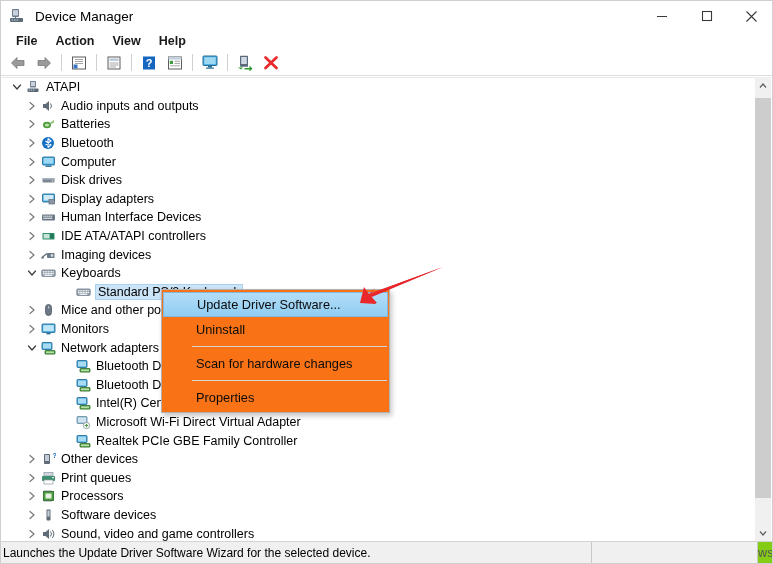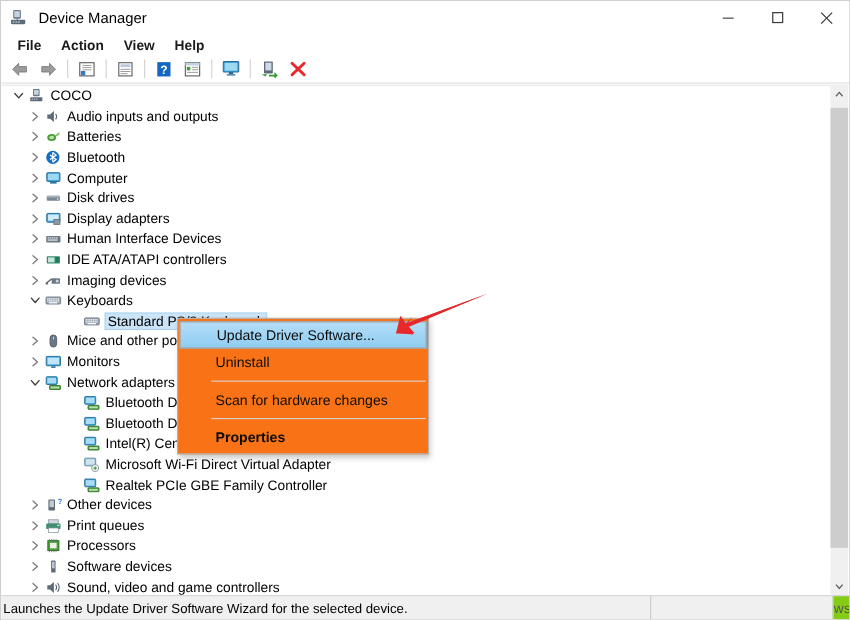--- a/index.html
+++ b/index.html
@@ -230,21 +230,21 @@
     cursor: default;
     box-sizing: border-box;
   }
   .ctx-item.highlight {
     background: #9fd3f5;
     background: linear-gradient(#b4ddf7, #8fcdf2);
     border: 1px solid #7fb9e0;
     margin: 0 1px;
     padding-left: 33px;
   }
-  .ctx-item.bold { font-weight: bold; text-align: right; }
+  .ctx-item.bold { font-weight: normal; text-align: right; }
   .ctx-sep {
     height: 1px;
     background: #d7d5d3;
     margin: 4px 2px 4px 30px;
   }
 
   
   #red-arrow {
     position: absolute;
     left: 330px; top: 262px;
@@ -375,21 +375,21 @@
       <span class="ico">
         <svg width="15" height="14" viewBox="0 0 15 14">
           <rect x="4" y="1" width="6" height="6.5" rx="0.7" fill="#6d7b8b"></rect>
           <rect x="4.9" y="1.9" width="4.2" height="4.2" fill="#c9d3de"></rect>
           <rect x="1.5" y="8.5" width="11" height="3.6" rx="0.8" fill="#5d6a78"></rect>
           <rect x="2.7" y="9.5" width="1.3" height="1.3" fill="#a3b3c3"></rect>
           <rect x="4.8" y="9.5" width="1.3" height="1.3" fill="#a3b3c3"></rect>
           <rect x="6.9" y="9.5" width="1.3" height="1.3" fill="#a3b3c3"></rect>
         </svg>
       </span>
-      <span class="lbl">COCO</span>
+      <span class="lbl">ATAPI</span>
     </div>
 
     <div id="tree-rows">
         <div class="row lvl1">
           <span class="twisty">
             <svg width="10" height="10" viewBox="0 0 10 10">
               <path d="M3 1.5 L7 5 L3 8.5" stroke="#7a7a7a" stroke-width="1.2" fill="none" stroke-linecap="round" stroke-linejoin="round"></path>
             </svg>
           </span>
           <span class="ico">

